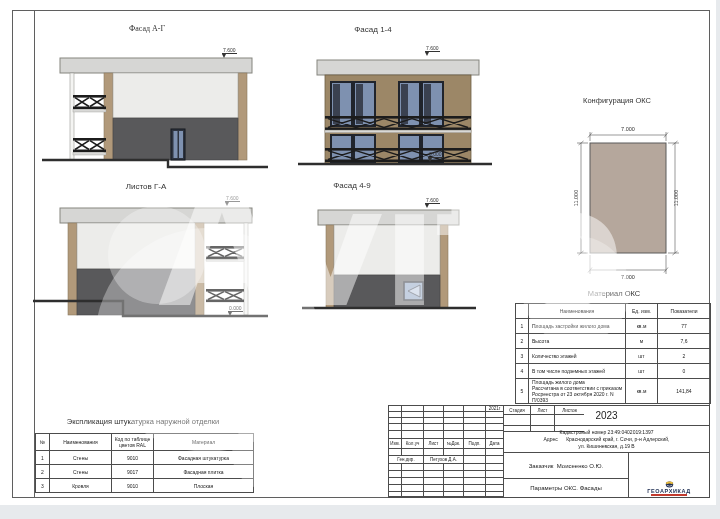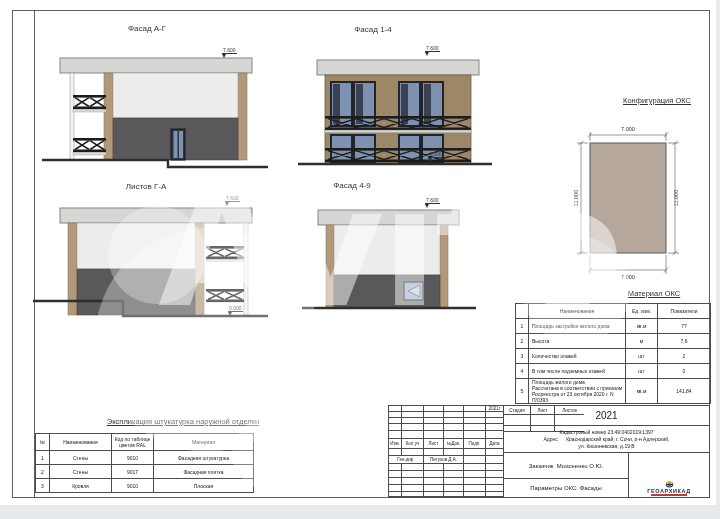--- a/index.html
+++ b/index.html
@@ -6,21 +6,21 @@
   html,body { width:720px; height:519px; }
   body { font-family:"Liberation Sans", sans-serif; background:#e7eaed; position:relative; overflow:hidden; color:#222; }
   #screen { position:absolute; left:0; top:0; width:720px; height:519px; }
   .sheet { position:absolute; left:0; top:0; width:716px; height:505px; background:#ffffff; }
   .frame { position:absolute; left:12px; top:10px; width:698px; height:488px; border:1px solid #5f5f5f; }
   .frame-left-inner { position:absolute; left:34px; top:10px; width:1px; height:488px; background:#5f5f5f; }
   .abs { position:absolute; }
   svg { display:block; }
 
   .fac-title { position:absolute; transform:translateX(-50%); font-size:8px; color:#333; white-space:nowrap; }
-  .sec-title { position:absolute; transform:translateX(-50%); font-size:7.5px; color:#333; text-decoration:underline; white-space:nowrap;margin-left:40px; }
+  .sec-title { position:absolute; transform:translateX(-50%); font-size:7.5px; color:#333; white-space:nowrap; }
 
   .lvl { position:absolute; display:flex; flex-direction:column; align-items:flex-start; }
   .lvl-t { font-size:5px; line-height:6px; border-bottom:0.8px solid #333; padding:0 1px; color:#333; }
   .lvl-a { width:0; height:0; border-left:2.5px solid transparent; border-right:2.5px solid transparent; border-top:4px solid #333; }
 
   
   table { border-collapse:collapse; table-layout:fixed; }
   .dtab { position:absolute; border:1px solid #4c4c4c; }
   .dtab td, .dtab th { border:1px solid #4c4c4c; font-weight:normal; font-size:5px; line-height:6px; text-align:center; vertical-align:middle; overflow:hidden; padding:0 1px; }
   .dtab td.name { text-align:left; padding-left:3px; }
@@ -59,21 +59,21 @@
   .wm-c4 { position:absolute; left:232px; top:418px; width:72px; height:72px; border-radius:50%; background:rgba(255,255,255,0.30); }
 </style>
 </head>
 <body>
 
 <div id="screen">
   <div class="sheet">
     <div class="frame"></div>
     <div class="frame-left-inner"></div>
 
-    <div class="fac-title" style="left:147px; top:24px;">Фасад А-Г</div>
+    <div class="fac-title" style="left:147px; top:24px;font-family:Liberation Serif, serif;">Фасад А-Г</div>
     <div class="fac-title" style="left:361px; top:25px;margin-left:12px;">Фасад 1-4</div>
     <div class="fac-title" style="left:146px; top:182px;">Листов Г-А</div>
     <div class="fac-title" style="left:352px; top:181px;">Фасад 4-9</div>
     <div class="sec-title" style="left:617px; top:96px;">Конфигурация ОКС</div>
     <div class="sec-title" style="left:614px; top:289px;">Материал ОКС</div>
     <div class="sec-title" style="left:143px; top:417px;">Экспликация штукатурка наружной отделки</div>
 
     <svg class="abs" style="left:40px; top:40px;" width="230" height="135" viewBox="0 0 230 135">
       <rect x="20" y="18" width="192" height="15" fill="#d6d6d4" stroke="#85857f" stroke-width="1"></rect>
       <rect x="30" y="33" width="4" height="87" fill="#f4f4f2" stroke="#9a9a95" stroke-width="0.6"></rect>
@@ -374,21 +374,21 @@
           <div class="tc"></div>
           <div class="tc"></div>
         <div class="tc"></div>
           <div class="tc"></div>
           <div class="tc"></div>
           <div class="tc"></div>
           <div class="tc"></div>
           <div class="tc"></div>
       </div>
       <div class="rpart">
-        <div class="rcell y2021">2021</div>
+        <div class="rcell y2021">2023</div>
         <div class="rcell addr">
           <div>Кадастровый номер 23:49:0402019:1397</div>
           <div class="pre" style="white-space:pre-wrap;">Адрес      Краснодарский край, г. Сочи, р-н Адлерский,
 ул. Кишиневская, д.19 В</div>
         </div>
         <div class="rcell client">Заказчик  Моисеенко О.Ю.</div>
         <div class="rcell doct">Параметры ОКС. Фасады</div>
         <div class="stagehdr">
           <div>Стадия</div>
           <div>Лист</div>

